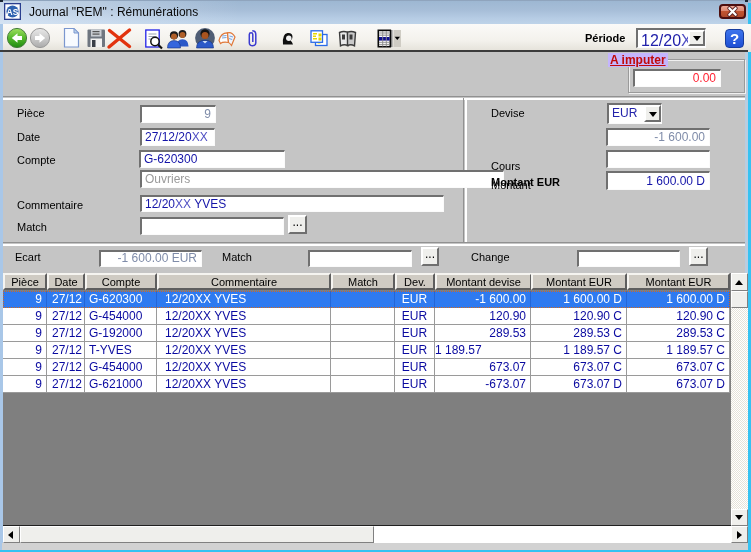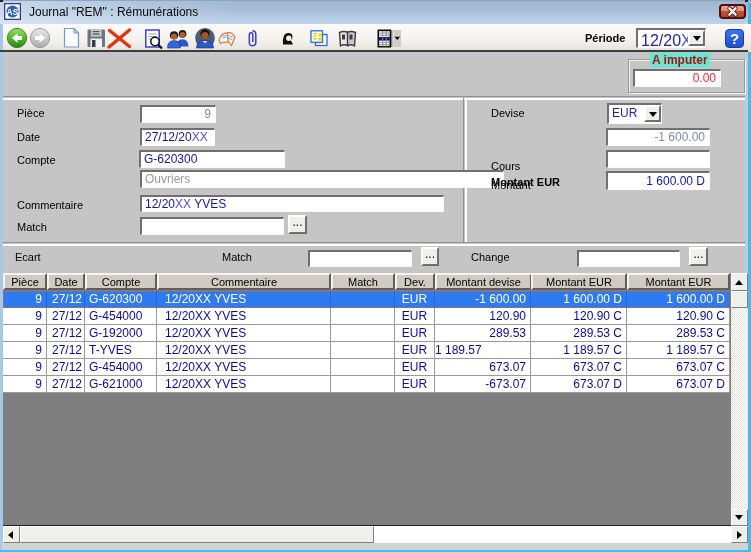--- a/index.html
+++ b/index.html
@@ -178,21 +178,21 @@
     <circle cx="8.5" cy="8.5" r="6.1" fill="#2f63b0"></circle>
     <text x="8.5" y="11.6" font-family="Liberation Sans" font-size="8.5" font-weight="bold" fill="#ffffff" text-anchor="middle">AS</text>
   </svg>
 
   <svg class="abs" style="left:719px;top:4px;" width="27" height="15" viewBox="0 0 27 15">
     <path d="M10.3 4.2 L16.7 10.8 M16.7 4.2 L10.3 10.8" stroke="#5c2020" stroke-width="4" stroke-linecap="round"></path>
     <path d="M10.3 4.2 L16.7 10.8 M16.7 4.2 L10.3 10.8" stroke="#ffffff" stroke-width="2.2" stroke-linecap="round"></path>
   </svg>
 
   <div class="abs" style="left:628px;top:59px;width:115px;height:32px;border:1px solid #9a9a9a;box-shadow:1px 1px 0 #f0f0f0 inset, 1px 1px 0 #f0f0f0;"></div>
-  <div class="abs" style="left:650px;top:53px;background:#5eead4;padding:0 2px;font-size:12px;font-weight:bold;color:#c00a0a;">A imputer</div>
+  <div class="abs" style="left:608px;top:53px;background:#c4b5fd;padding:0 2px;font-size:12px;font-weight:bold;color:#c00a0a;text-decoration:underline;">A imputer</div>
   <div class="abs edit right" style="left:633px;top:69px;width:88px;height:18px;color:#ff2233;padding-right:4px;line-height:15px;">0.00</div>
 
   <div class="abs groove-h" style="left:3px;top:96px;width:742px;"></div>
   <div class="abs groove-v" style="left:463px;top:98px;height:144px;"></div>
   <div class="abs groove-h" style="left:3px;top:242px;width:742px;"></div>
 
   <div class="abs lbl" style="left:17px;top:107px;">Pièce</div>
   <div class="abs lbl" style="left:17px;top:131px;">Date</div>
   <div class="abs lbl" style="left:17px;top:154px;">Compte</div>
   <div class="abs lbl" style="left:17px;top:199px;">Commentaire</div>
@@ -212,20 +212,21 @@
   <div class="abs" style="left:607px;top:103px;width:55px;height:21px;background:#fff;border-style:solid;border-width:2px 1px 1px 2px;border-color:#707070 #fbfbfb #fbfbfb #707070;box-sizing:border-box;">
      <div class="abs" style="left:3px;top:1px;font-size:12px;color:#2222aa;">EUR</div>
      <div class="abs btn3d" style="right:0;top:0;width:17px;height:17px;"></div>
      <div class="abs arrow" style="right:4px;top:7px;border-left:4px solid transparent;border-right:4px solid transparent;border-top:5px solid #000;"></div>
   </div>
   <div class="abs edit dis right" style="left:606px;top:128px;width:104px;height:18px;padding-right:4px;line-height:15px;">-1 600.00</div>
   <div class="abs edit" style="left:606px;top:150px;width:104px;height:18px;"></div>
   <div class="abs edit right" style="left:606px;top:171px;width:104px;height:19px;padding-right:4px;line-height:16px;">1 600.00 D</div>
 
   <div class="abs lbl" style="left:15px;top:251px;">Ecart</div>
+  <div class="abs edit dis right" style="left:99px;top:250px;width:103px;height:17px;padding-right:4px;line-height:13px;">-1 600.00 EUR</div>
   <div class="abs lbl" style="left:222px;top:251px;">Match</div>
   <div class="abs edit" style="left:308px;top:250px;width:104px;height:17px;"></div>
   <div class="abs btn3d" style="left:421px;top:247px;width:18px;height:19px;line-height:10px;">...</div>
   <div class="abs lbl" style="left:471px;top:251px;">Change</div>
   <div class="abs edit" style="left:577px;top:250px;width:103px;height:17px;"></div>
   <div class="abs btn3d" style="left:689px;top:247px;width:19px;height:19px;line-height:10px;">...</div>
 
   <div id="tablearea" class="abs" style="left:3px;top:273px;width:728px;height:253px;background:#7f7f7f;"></div>
   <div id="thead" class="abs" style="left:3px;top:273px;">
       <div class="abs hcell" style="left:0px;top:0;width:44px;">Pièce</div>

